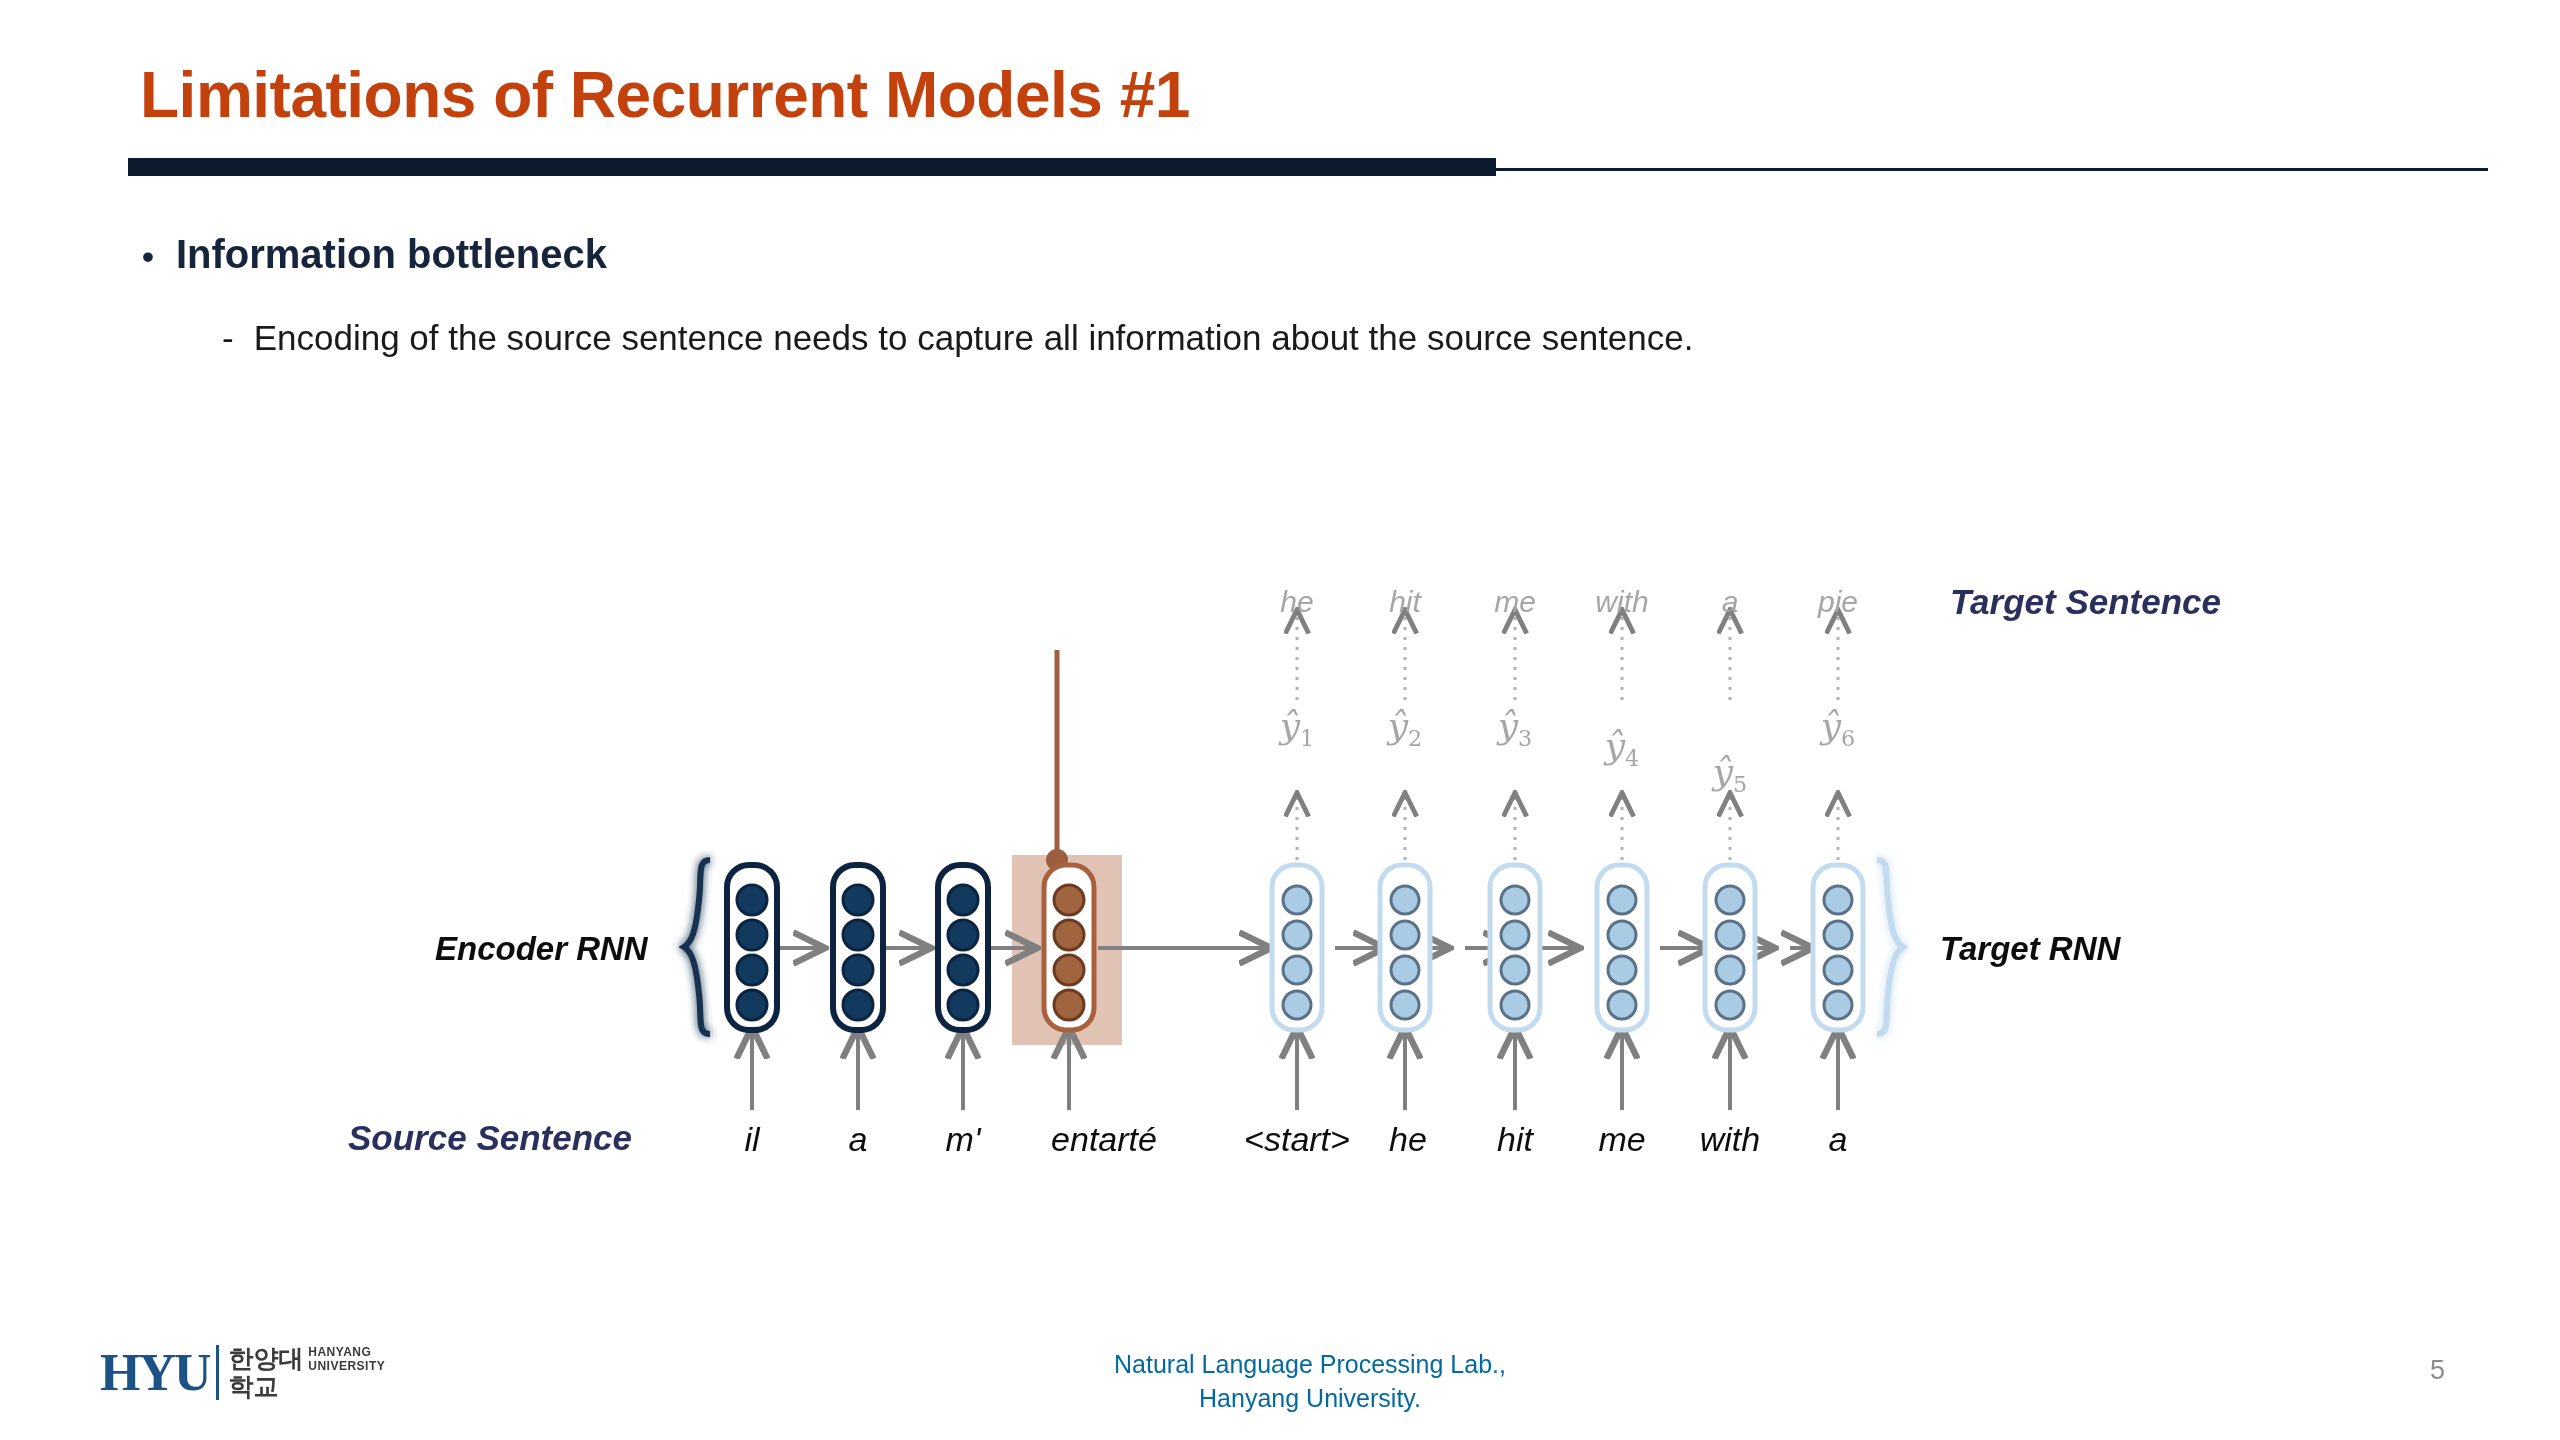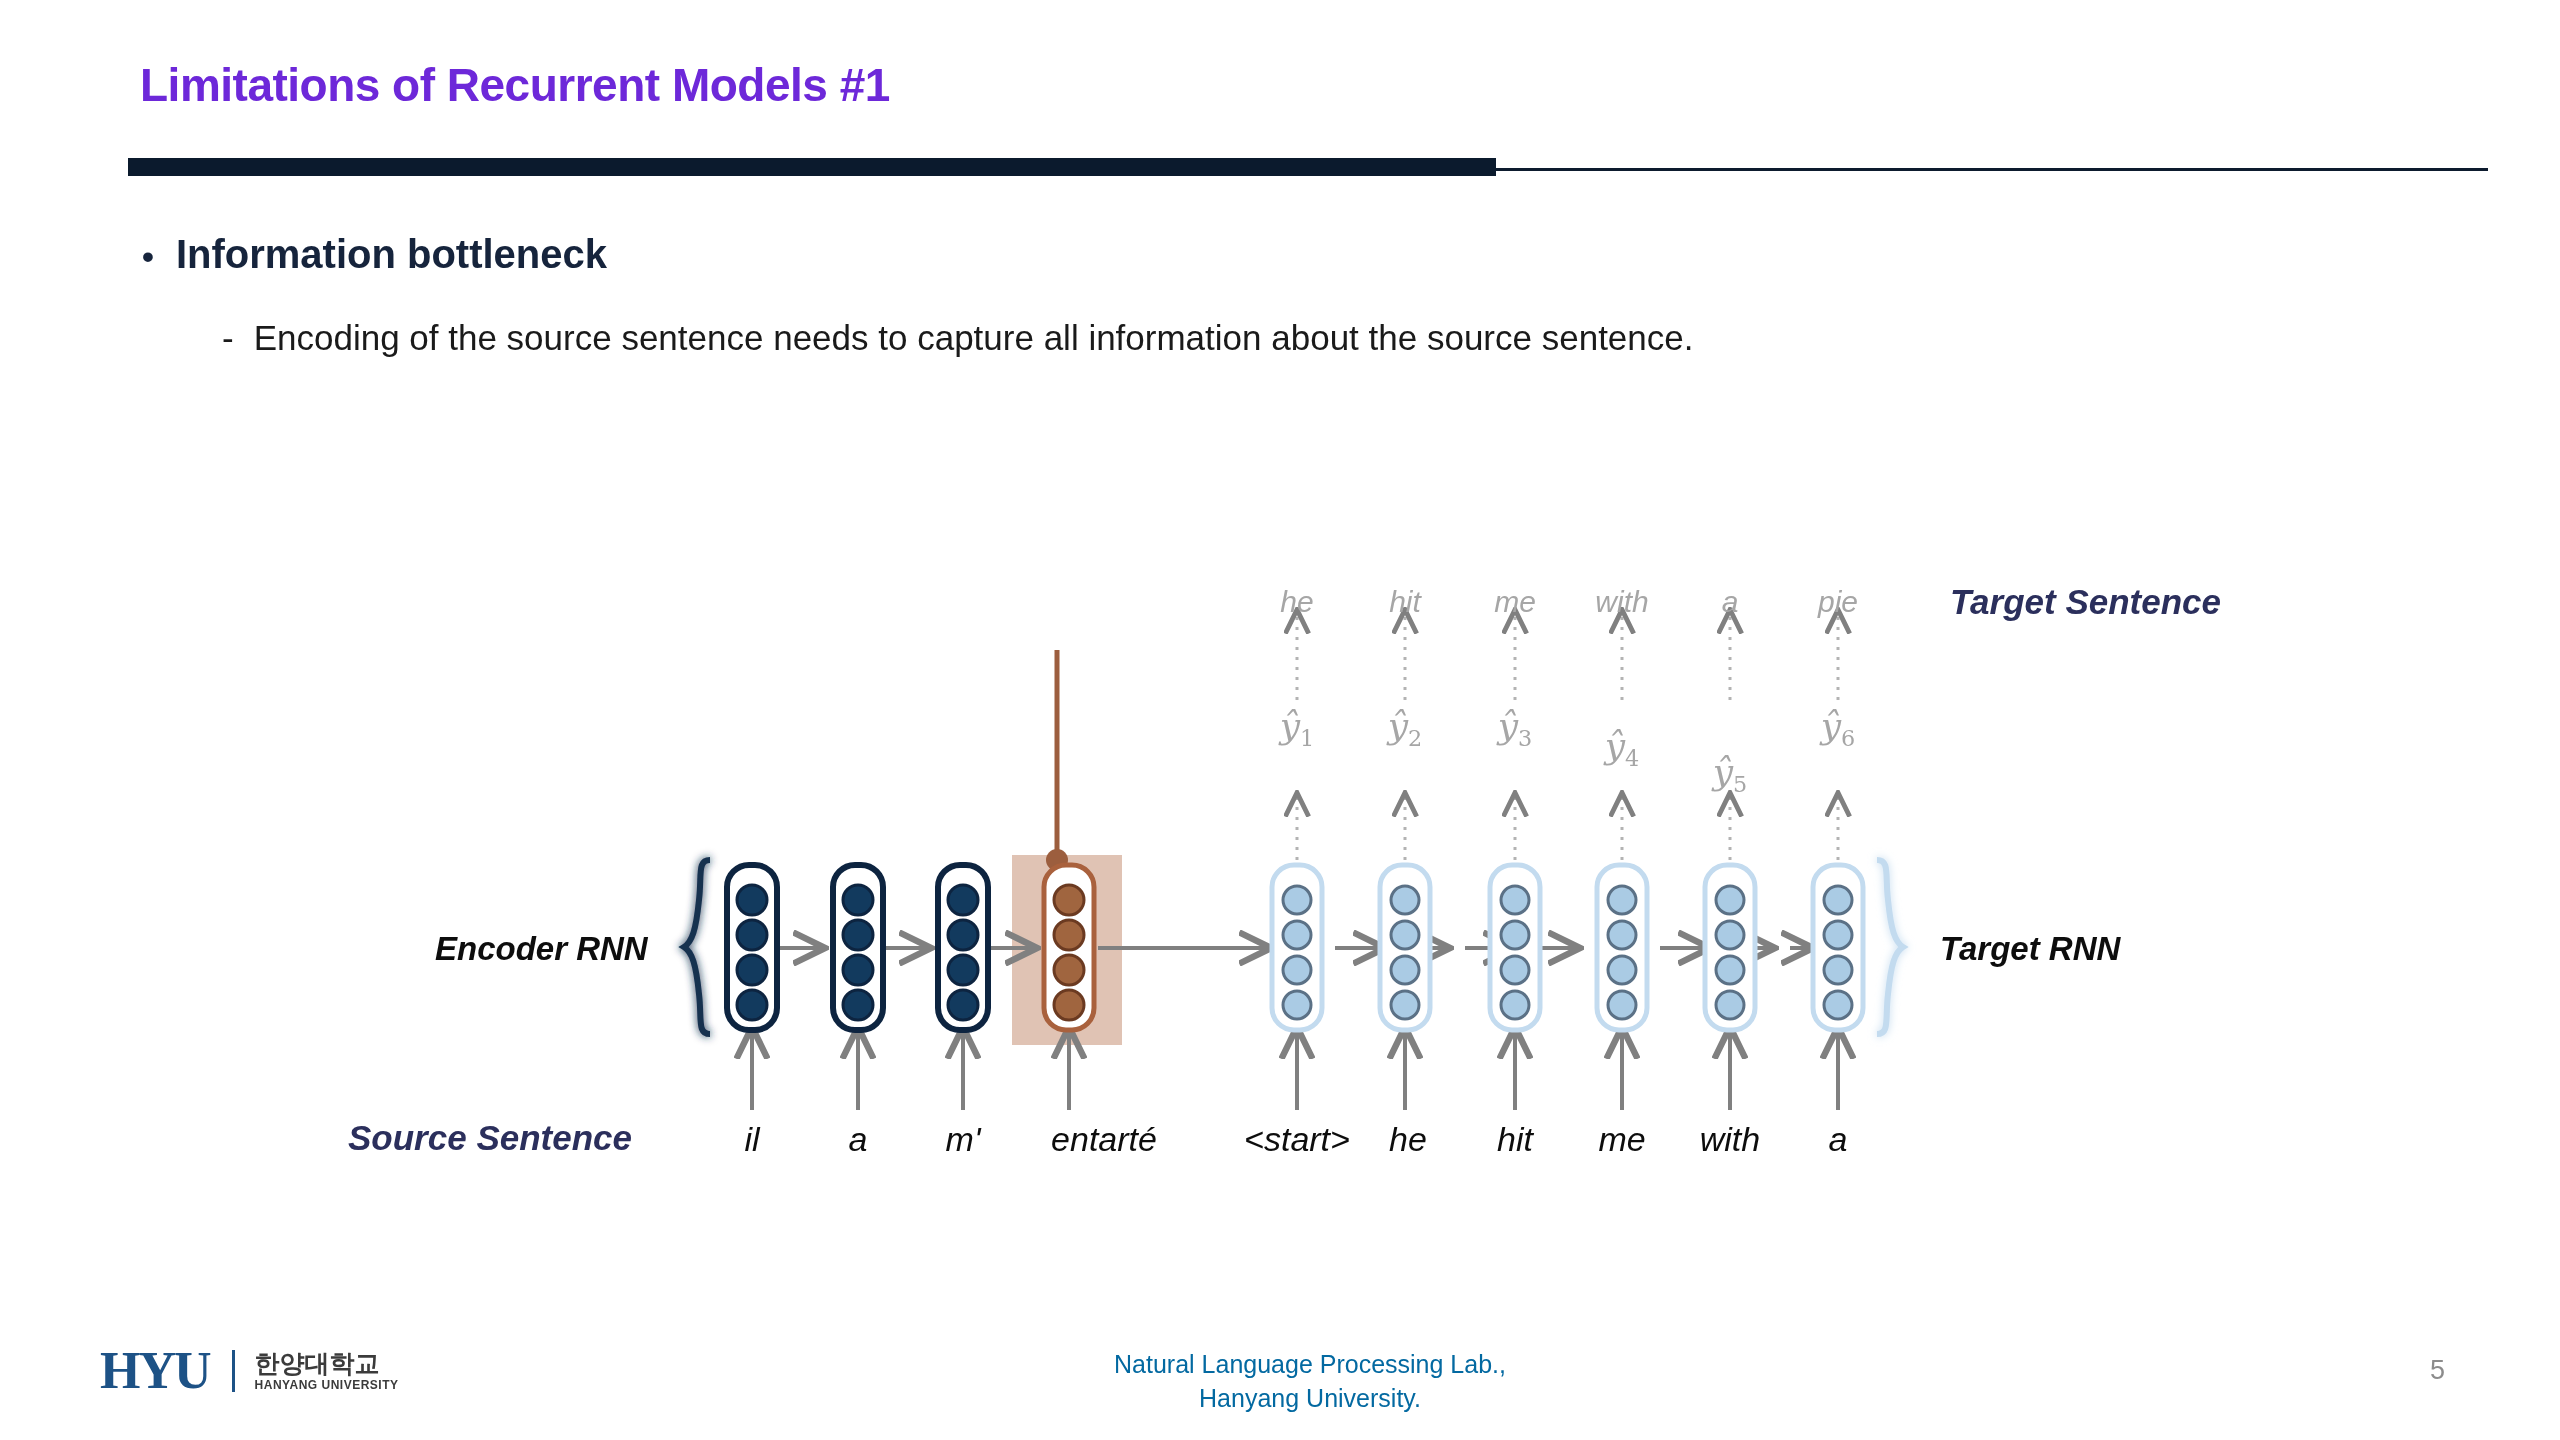--- a/index.html
+++ b/index.html
@@ -2,21 +2,21 @@
 <html><head>
 <meta charset="utf-8">
 <style>
   html,body{margin:0;padding:0;background:#ffffff;}
   body{width:2560px;height:1440px;position:relative;overflow:hidden;
        font-family:"Liberation Sans","DejaVu Sans",sans-serif;}
 
   
   #slide-title{
     position:absolute; left:140px; top:58px;
-    font-size:46px; font-weight:bold; color:#6d28d9;
+    font-size:64px; font-weight:bold; color:#c2410c;
     letter-spacing:-0.5px; white-space:nowrap;
   }
   #title-rule-thin{
     position:absolute; left:128px; top:168px; width:2360px; height:3px;
     background:#0d1b2e;
   }
   #title-rule-thick{
     position:absolute; left:128px; top:158px; width:1368px; height:18px;
     background:#0b1a2d;
   }
@@ -73,22 +73,22 @@
     font-size:27px; color:#8c8c8c;
   }
   #hyu-logo{position:absolute; left:100px; top:1345px; width:300px; height:62px;}
   #hyu-logo .hyu-mark{
     font-family:"Liberation Serif","DejaVu Serif",serif;
     font-size:52px; font-weight:bold; color:#1d5286; letter-spacing:-2px;
     line-height:52px;
   }
   #hyu-logo .hyu-ko{font-size:25px; font-weight:bold; color:#3b3b3b; line-height:1.1;}
   #hyu-logo .hyu-en{font-size:12px; font-weight:bold; color:#3b3b3b; letter-spacing:0.5px;}
-  #hyu-logo .hyu-right{display:flex;flex-direction:column;justify-content:center;
-                       padding-left:20px;border-left:3px solid #1d5286;margin-left:22px;}
+  #hyu-logo .hyu-right{display:flex;flex-direction:row;justify-content:center;
+                       padding-left:10px;border-left:3px solid #1d5286;margin-left:6px;}
   #hyu-logo .row{display:flex;align-items:center;}
 </style>
 </head>
 <body>
 
 <div id="slide-title">Limitations of Recurrent Models #1</div>
 <div id="title-rule-thin"></div>
 <div id="title-rule-thick"></div>
 
 <div id="bullet-1">

